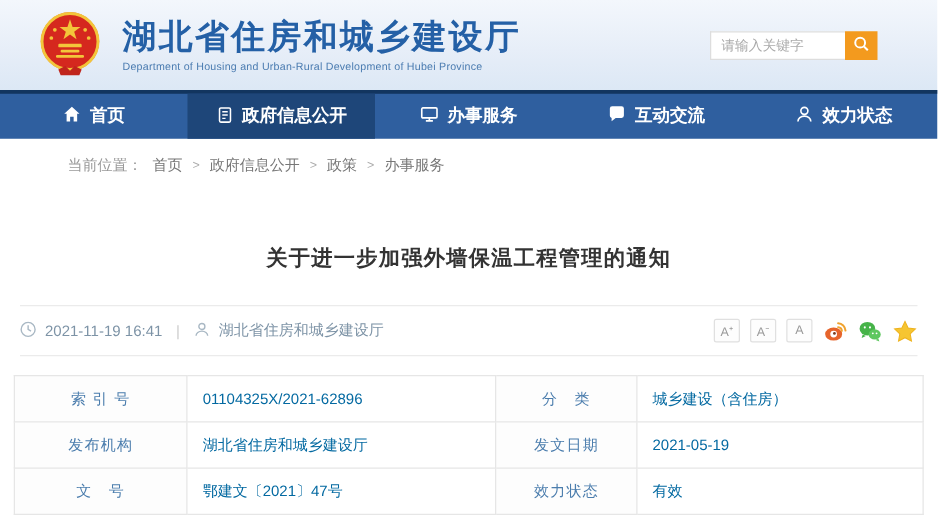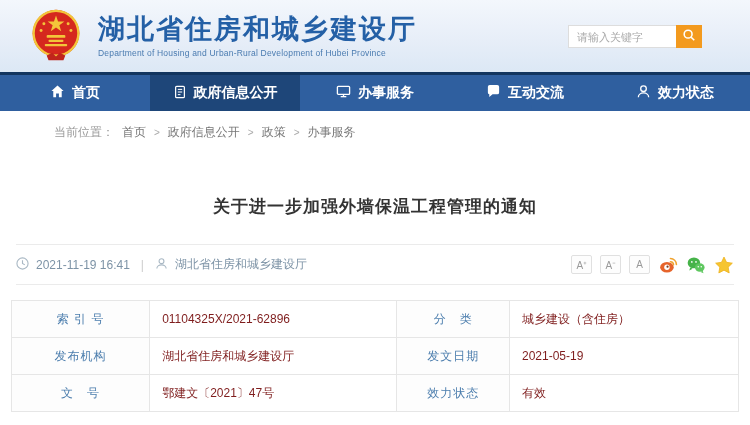--- a/index.html
+++ b/index.html
@@ -42,21 +42,21 @@
   .meta-right{ display:flex; align-items:center; gap:8px; }
   .font-btn{ width:21px; height:19px; border:1px solid #e0e0e0; background:#fdfdfd; border-radius:2px;
     font-size:10px; color:#999; display:flex; align-items:center; justify-content:center; cursor:pointer; }
   .share-icon{ width:20px; height:20px; cursor:pointer; display:flex; align-items:center; justify-content:center; }
 
   
   .info-table{ width:calc(100% - 22px); margin:15px 11px 0 11px; border-collapse:collapse; font-size:12px; }
   .info-table td{ border:1px solid #e6e6e6; height:37px; }
   .cell-label{ width:19%; text-align:center; color:#4b7dad; background:#fdfdfd; letter-spacing:1px; }
   .cell-label2{ width:15.5%; }
-  .cell-value{ color:#7f1d1d; padding-left:12px; }
+  .cell-value{ color:#0369a1; padding-left:12px; }
 
   .body-text{ margin-top:16px; padding:0 16px; font-size:12.5px; color:#555; text-indent:2em; line-height:1.7; }
 </style>
 </head>
 <body>
 
 <header class="site-header">
   <span class="emblem">
     <svg viewBox="0 0 60 60" width="56" height="56">
       <circle cx="30" cy="27" r="25" fill="#d5281e"></circle>

